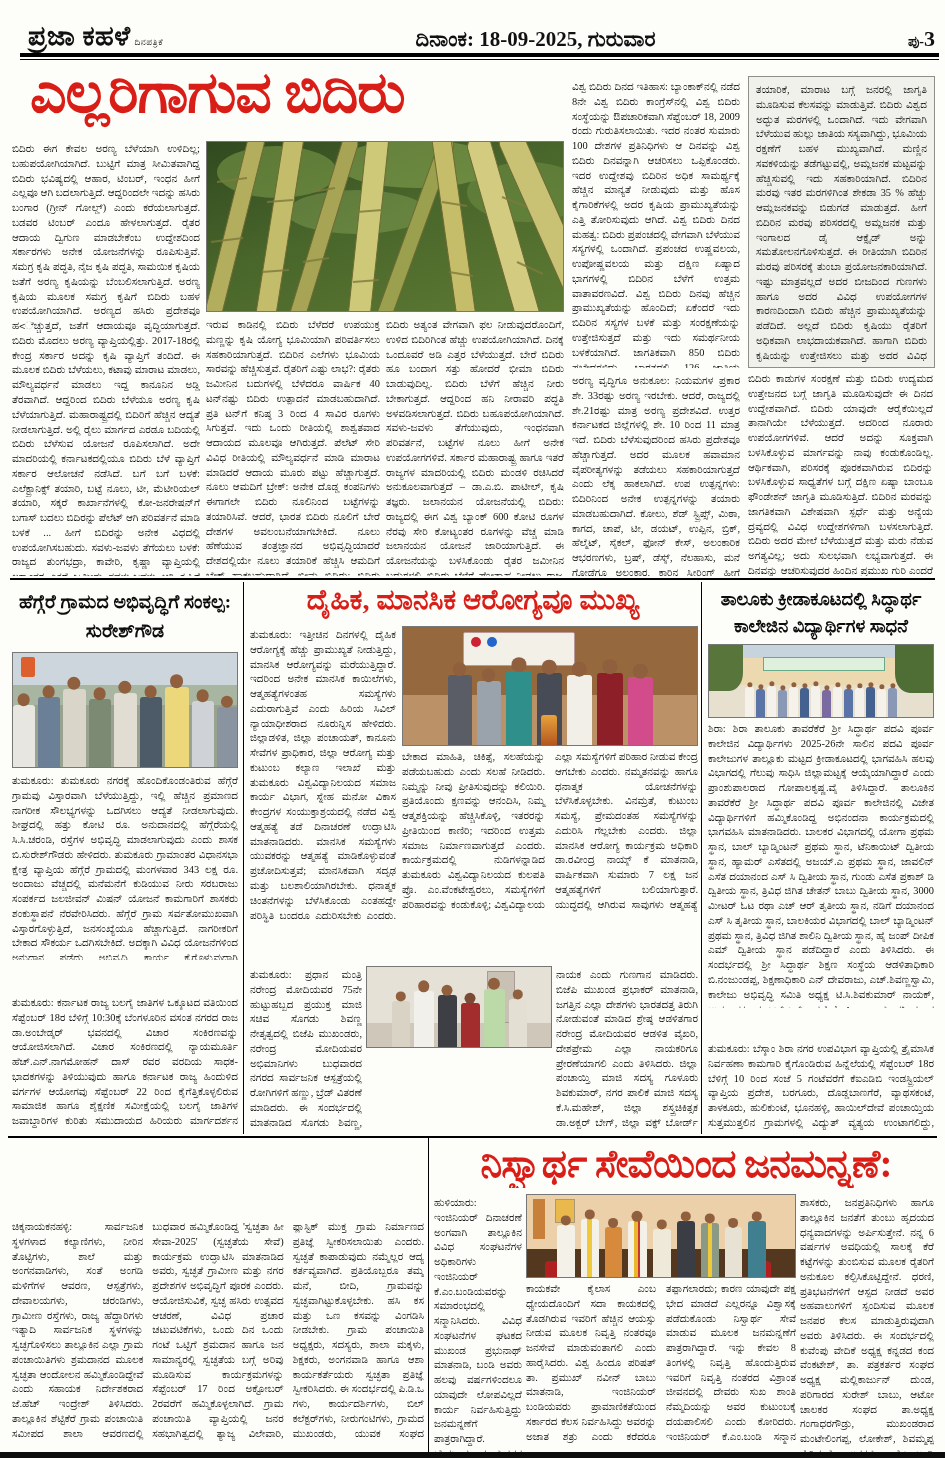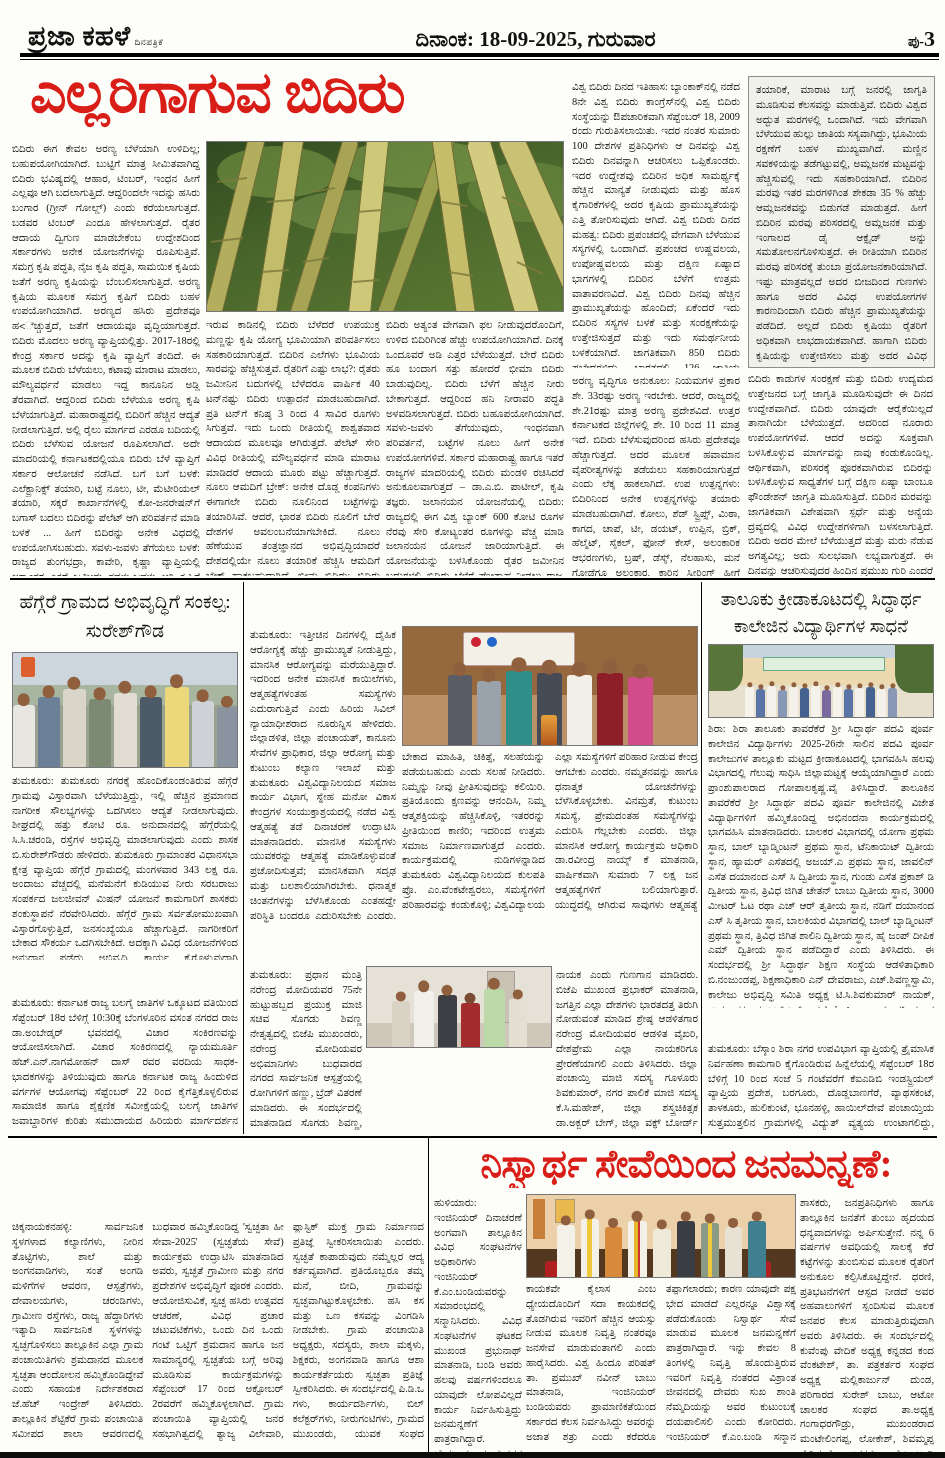--- a/index.html
+++ b/index.html
@@ -10,21 +10,21 @@
   .rule{position:absolute;background:#000;}
   
   .mast{position:absolute;left:28px;right:10px;top:10px;height:42px;display:flex;align-items:flex-end;justify-content:space-between;}
   .logo{font-size:27px;font-weight:700;letter-spacing:.5px;}
   .logo small{font-size:9px;font-weight:400;margin-left:4px;}
   .dateline{font-size:21px;font-weight:700;}
   .pageno{font-size:14px;font-weight:700;}
   .pageno b{font-size:22px;}
   
   .hl-red{color:#d91e18;font-weight:700;text-align:left;line-height:1.0;letter-spacing:-1px;overflow:hidden;}
-  .hl-black{color:#0d0d0d;font-weight:400;text-align:center;overflow:hidden;}
+  .hl-black{color:#0d0d0d;font-weight:700;text-align:center;overflow:hidden;}
   .subhead{border-top:2px solid #000;font-weight:700;text-align:center;overflow:hidden;}
   .boxed{background:#f1f1ec;border:1px solid #8f8f88;padding:6px 7px;}
   
   .ph{position:absolute;overflow:hidden;border:1px solid #777;box-sizing:border-box;}
   .figrow{position:absolute;left:0;right:0;bottom:0;display:flex;align-items:flex-end;justify-content:center;gap:3px;height:100%;}
   .fig{position:relative;flex:0 0 auto;border-radius:3px 3px 0 0;background:var(--c,#ccc);}
   .fig::before{content:"";position:absolute;left:50%;top:0;transform:translate(-50%,-92%);width:58%;aspect-ratio:1/1;border-radius:50%;background:var(--h,#8f5f3e);}
   .deco{position:absolute;}
 </style>
 </head>
@@ -100,20 +100,21 @@
       <span class="fig" style="--c:#4d5a68;width:22px;height:70px;"></span>
       <span class="fig" style="--c:#ecd77a;width:24px;height:80px;"></span>
       <span class="fig" style="--c:#cfd3d8;width:22px;height:66px;"></span>
       <span class="fig" style="--c:#8a93a0;width:21px;height:60px;"></span>
     </div>
   </div>
   <div class="abs txt" style="left:12px;top:774px;width:226px;height:186px;">ತುಮಕೂರು: ತುಮಕೂರು ನಗರಕ್ಕೆ ಹೊಂದಿಕೊಂಡಂತಿರುವ ಹೆಗ್ಗೆರೆ ಗ್ರಾಮವು ವಿಸ್ತಾರವಾಗಿ ಬೆಳೆಯುತ್ತಿದ್ದು, ಇಲ್ಲಿ ಹೆಚ್ಚಿನ ಪ್ರಮಾಣದ ನಾಗರೀಕ ಸೌಲಭ್ಯಗಳನ್ನು ಒದಗಿಸಲು ಆದ್ಯತೆ ನೀಡಲಾಗುವುದು. ಶೀಘ್ರದಲ್ಲಿ ಹತ್ತು ಕೋಟಿ ರೂ. ಅನುದಾನದಲ್ಲಿ ಹೆಗ್ಗೆರೆಯಲ್ಲಿ ಸಿ.ಸಿ.ಚರಂಡಿ, ರಸ್ತೆಗಳ ಅಭಿವೃದ್ಧಿ ಮಾಡಲಾಗುವುದು ಎಂದು ಶಾಸಕ ಬಿ.ಸುರೇಶ್‌ಗೌಡರು ಹೇಳಿದರು. ತುಮಕೂರು ಗ್ರಾಮಾಂತರ ವಿಧಾನಸಭಾ ಕ್ಷೇತ್ರ ವ್ಯಾಪ್ತಿಯ ಹೆಗ್ಗೆರೆ ಗ್ರಾಮದಲ್ಲಿ ಮಂಗಳವಾರ 343 ಲಕ್ಷ ರೂ. ಅಂದಾಜು ವೆಚ್ಚದಲ್ಲಿ ಮನೆಮನೆಗೆ ಕುಡಿಯುವ ನೀರು ಸರಬರಾಜು ಸಂಪರ್ಕದ ಜಲಜೀವನ್ ಮಿಷನ್ ಯೋಜನೆ ಕಾಮಗಾರಿಗೆ ಶಾಸಕರು ಶಂಕುಸ್ಥಾಪನೆ ನೆರವೇರಿಸಿದರು. ಹೆಗ್ಗೆರೆ ಗ್ರಾಮ ಸರ್ವತೋಮುಖವಾಗಿ ವಿಸ್ತಾರಗೊಳ್ಳುತ್ತಿದೆ, ಜನಸಂಖ್ಯೆಯೂ ಹೆಚ್ಚಾಗುತ್ತಿದೆ. ನಾಗರೀಕರಿಗೆ ಬೇಕಾದ ಸೌಕರ್ಯ ಒದಗಿಸಬೇಕಿದೆ. ಅದಕ್ಕಾಗಿ ವಿವಿಧ ಯೋಜನೆಗಳಿಂದ ಅನುದಾನ ಪಡೆದು ಅಭಿವೃದ್ಧಿ ಕಾರ್ಯ ಕೈಗೊಳ್ಳುವುದಾಗಿ ಸುರೇಶ್‌ಗೌಡರು ಹೇಳಿದರು. ತಾಲ್ಲೂಕು ಬಿಜೆಪಿ ಅಧ್ಯಕ್ಷ ರಾಜಶೇಖರ್, ಮಾಜಿ ಅಧ್ಯಕ್ಷ ಶಂಕರಣ್ಣ, ಮುಖಂಡರಾದ ಜಯಸಿಂಹಗೌಡ, ಗ್ರಾಮ ಪಂಚಾಯ್ತಿ ಸದಸ್ಯರಾದ ಭೋಜಣ್ಣ, ದೇವರಾಜು, ವೀರಭದ್ರಸ್ವಾಮಿ, ಶಿವಣ್ಣ, ದಯಾನಂದ್, ಮುಖಂಡರಾದ ಮಲ್ಲಿಕಾರ್ಜುನ್, ಪಂಚಣ್ಣ, ವರ್ಕೋಡಿಕುಮಾರ್, ಸಿದ್ದರಾಮಣ್ಣ, ರಾಜಣ್ಣ, ಮುಬಾರಕ್, ಬುಲೆಟ್ ನಾಗಣ್ಣ, ಮುಕುಲ್, ಸಪ್ತತಿ, ಯಶೋಧ, ಶೈಲಜ, ಜಗದಾಂಬ, ಹೊನ್ನಾಂಬಿಕೆ, ಕಾರ್ಯಪಾಲಕ ಇಂಜಿನಿಯರ್ ಕೃಷ್ಣಕಾಂತ್, ಗುತ್ತಿಗೆದಾರರಾದ ಉಮಾಶಂಕರ್ ಮೊದಲಾದವರು ಹಾಜರಿದ್ದರು.</div>
 
   <div class="abs txt" style="left:12px;top:996px;width:226px;height:136px;">ತುಮಕೂರು: ಕರ್ನಾಟಕ ರಾಜ್ಯ ಬಲಗೈ ಜಾತಿಗಳ ಒಕ್ಕೂಟದ ವತಿಯಿಂದ ಸೆಪ್ಟೆಂಬರ್ 18ರ ಬೆಳಿಗ್ಗೆ 10:30ಕ್ಕೆ ಬೆಂಗಳೂರಿನ ವಸಂತ ನಗರದ ರಾಜ ಡಾ.ಅಂಬೇಡ್ಕರ್ ಭವನದಲ್ಲಿ ವಿಚಾರ ಸಂಕಿರಣವನ್ನು ಆಯೋಜಿಸಲಾಗಿದೆ. ವಿಚಾರ ಸಂಕಿರಣದಲ್ಲಿ ನ್ಯಾಯಮೂರ್ತಿ ಹೆಚ್.ಎನ್.ನಾಗಮೋಹನ್ ದಾಸ್ ರವರ ವರದಿಯ ಸಾಧಕ-ಭಾದಕಗಳನ್ನು ತಿಳಿಯುವುದು ಹಾಗೂ ಕರ್ನಾಟಕ ರಾಜ್ಯ ಹಿಂದುಳಿದ ವರ್ಗಗಳ ಆಯೋಗವು ಸೆಪ್ಟೆಂಬರ್ 22 ರಿಂದ ಕೈಗೆತ್ತಿಕೊಳ್ಳಲಿರುವ ಸಾಮಾಜಿಕ ಹಾಗೂ ಶೈಕ್ಷಣಿಕ ಸಮೀಕ್ಷೆಯಲ್ಲಿ ಬಲಗೈ ಜಾತಿಗಳ ಜವಾಬ್ದಾರಿಗಳ ಕುರಿತು ಸಮುದಾಯದ ಹಿರಿಯರು ಮಾರ್ಗದರ್ಶನ ಮಾಡಲಿದ್ದಾರೆ. ಕಾರ್ಯಕ್ರಮಕ್ಕೆ ಹೋಗಿ ಬರಲು ತುಮಕೂರು ಜಿಲ್ಲೆಯಿಂದ ವಾಹನದ ವ್ಯವಸ್ಥೆ ಮಾಡಿದ್ದು, ಆಸಕ್ತರು ಮುಖಂಡರಾದ ಶ್ರೀನಿವಾಸ್ 9886831037, ಭಾನುಪ್ರಕಾಶ್.ಎ 9482889639, ಹೆಗ್ಗೆರೆ ಕೃಷ್ಣಮೂರ್ತಿ 7619485415, ಚಿದಾನಂದ ಮೇಟರ್ 9019068639 ಸಂಪರ್ಕಿಸಿ.</div>
 
+  <div class="abs hl-red" style="left:252px;top:586px;width:442px;height:36px;font-size:28px;text-align:center;letter-spacing:0;">ದೈಹಿಕ, ಮಾನಸಿಕ ಆರೋಗ್ಯವೂ ಮುಖ್ಯ</div>
   <div class="abs txt" style="left:250px;top:628px;width:146px;height:296px;">ತುಮಕೂರು: ಇತ್ತೀಚಿನ ದಿನಗಳಲ್ಲಿ ದೈಹಿಕ ಆರೋಗ್ಯಕ್ಕೆ ಹೆಚ್ಚು ಪ್ರಾಮುಖ್ಯತೆ ನೀಡುತ್ತಿದ್ದು, ಮಾನಸಿಕ ಆರೋಗ್ಯವನ್ನು ಮರೆಯುತ್ತಿದ್ದಾರೆ. ಇದರಿಂದ ಅನೇಕ ಮಾನಸಿಕ ಕಾಯಿಲೆಗಳು, ಆತ್ಮಹತ್ಯೆಗಳಂತಹ ಸಮಸ್ಯೆಗಳು ಎದುರಾಗುತ್ತಿವೆ ಎಂದು ಹಿರಿಯ ಸಿವಿಲ್ ನ್ಯಾಯಾಧೀಶರಾದ ನೂರುನ್ನಿಸ ಹೇಳಿದರು. ಜಿಲ್ಲಾಡಳಿತ, ಜಿಲ್ಲಾ ಪಂಚಾಯತ್, ಕಾನೂನು ಸೇವೆಗಳ ಪ್ರಾಧಿಕಾರ, ಜಿಲ್ಲಾ ಆರೋಗ್ಯ ಮತ್ತು ಕುಟುಂಬ ಕಲ್ಯಾಣ ಇಲಾಖೆ ಮತ್ತು ತುಮಕೂರು ವಿಶ್ವವಿದ್ಯಾನಿಲಯದ ಸಮಾಜ ಕಾರ್ಯ ವಿಭಾಗ, ಸ್ನೇಹ ಮನೋ ವಿಕಾಸ ಕೇಂದ್ರಗಳ ಸಂಯುಕ್ತಾಶ್ರಯದಲ್ಲಿ ನಡೆದ ವಿಶ್ವ ಆತ್ಮಹತ್ಯೆ ತಡೆ ದಿನಾಚರಣೆ ಉದ್ಘಾಟಿಸಿ ಮಾತನಾಡಿದರು. ಮಾನಸಿಕ ಸಮಸ್ಯೆಗಳು ಯುವಕರನ್ನು ಆತ್ಮಹತ್ಯೆ ಮಾಡಿಕೊಳ್ಳುವಂತೆ ಪ್ರಚೋದಿಸುತ್ತವೆ; ಮಾನಸಿಕವಾಗಿ ಸದೃಢ ಮತ್ತು ಬಲಶಾಲಿಯಾಗಿರಬೇಕು. ಧನಾತ್ಮಕ ಚಿಂತನೆಗಳನ್ನು ಬೆಳೆಸಿಕೊಂಡು ಎಂತಹದ್ದೇ ಪರಿಸ್ಥಿತಿ ಬಂದರೂ ಎದುರಿಸಬೇಕು ಎಂದರು. ಸಮಸ್ಯೆಗಳನ್ನು ಪ್ರಾರಂಭದಲ್ಲಿ ಗುರುತಿಸಿ ಸಂಕೋಚ ಪಡದೆ ಸೂಕ್ತ ವೈದ್ಯರ ಸಲಹೆ ಪಡೆದುಕೊಳ್ಳಿ; ಪ್ರತಿ ಜಿಲ್ಲೆಯೂ ಮೆಂಟಲ್ ಹೆಲ್ತ್ ರಿವ್ಯೂ ಬೋರ್ಡ್ ಅನ್ನು ಹೊಂದಿರುತ್ತದೆ. ಅಲ್ಲಿ ನಿಮಗೆ</div>
   <div class="ph" style="left:402px;top:626px;width:296px;height:120px;background:linear-gradient(180deg,#96683e 0 58%,#bb9268 58%);">
     <div class="deco" style="left:60px;top:5px;width:110px;height:32px;background:#f3f0e8;border:1px solid #b99;border-radius:2px;"></div>
     <div class="deco" style="left:68px;top:10px;width:10px;height:10px;border-radius:50%;background:#c23;"></div>
     <div class="deco" style="left:84px;top:10px;width:10px;height:10px;border-radius:50%;background:#26c;"></div>
     <div class="figrow" style="padding:0 6px;gap:5px;">
       <span class="fig" style="--c:#5a5d66;width:24px;height:70px;"></span>
       <span class="fig" style="--c:#9aa2ac;width:24px;height:64px;"></span>
       <span class="fig" style="--c:#2f8f8a;width:26px;height:74px;"></span>
       <span class="fig" style="--c:#474b55;width:25px;height:72px;"></span>

